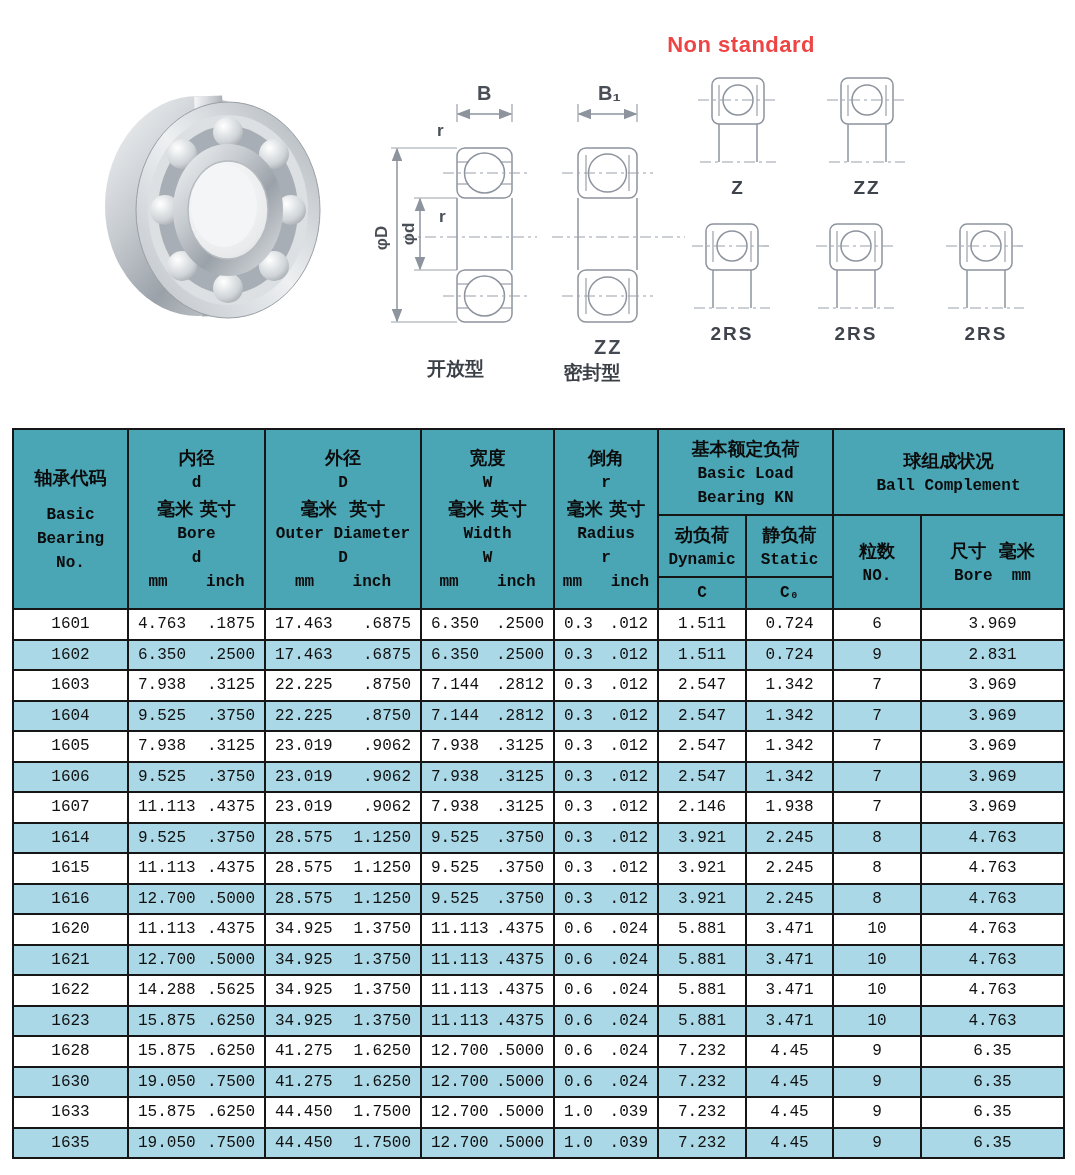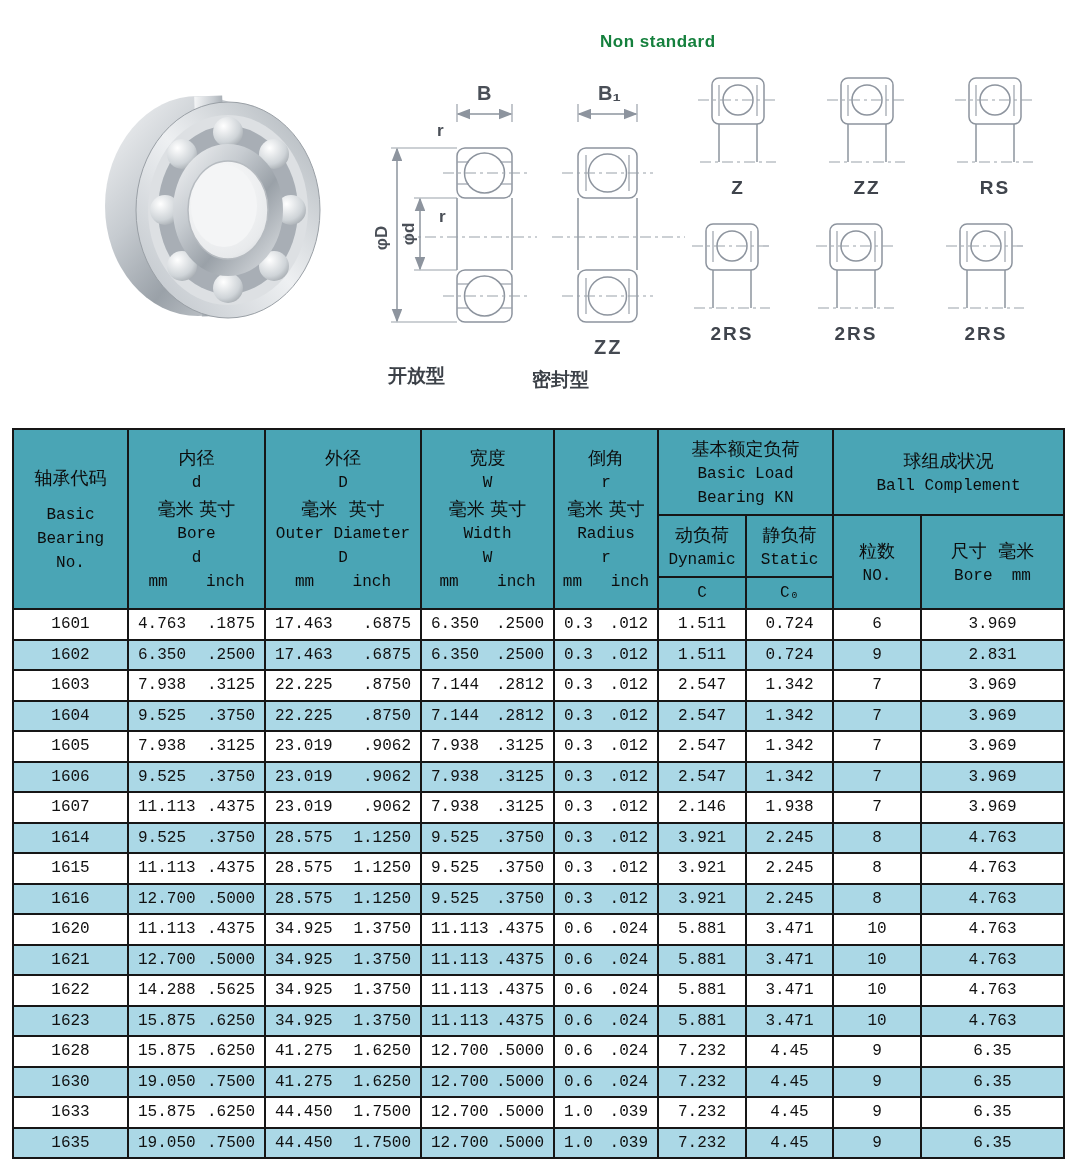--- a/index.html
+++ b/index.html
@@ -13,39 +13,39 @@
   .abs{position:absolute;}
   svg{display:block;}
   .line{stroke:#8d949e;stroke-width:1.5;fill:none;}
   .thin{stroke:#9aa1aa;stroke-width:1.2;fill:none;}
   .dash{stroke:#9aa1aa;stroke-width:1.2;fill:none;stroke-dasharray:11 4 3 4;}
   .dlabel{fill:#4a4f57;font-family:"Liberation Sans",sans-serif;font-size:20px;font-weight:bold;}
   .dlabel-sm{fill:#4a4f57;font-family:"Liberation Sans",sans-serif;font-size:17px;font-weight:bold;}
   .type-label{fill:#454a52;font-family:"Liberation Sans",sans-serif;font-size:20px;font-weight:bold;letter-spacing:2px;}
   .caption{
     position:absolute;font-family:"DejaVu Sans",sans-serif;font-weight:bold;
-    font-size:19px;color:#3c4148;margin-top:7px;
+    font-size:19px;color:#3c4148;text-align:center;
   }
   .ns-title{
-    position:absolute;left:600px;top:32px;width:215px;text-align:left;
-    font-size:17px;font-weight:bold;color:#15803d;letter-spacing:.5px;
+    position:absolute;left:600px;top:32px;width:215px;text-align:right;
+    font-size:22px;font-weight:bold;color:#ef4444;letter-spacing:.5px;
   }
   .variant{position:absolute;width:80px;display:flex;flex-direction:column;align-items:center;}
   .variant .vlbl{
     margin-top:3px;font-family:"Liberation Sans",sans-serif;font-weight:bold;
     font-size:19px;color:#3f444c;letter-spacing:2px;
   }
   
   table.spec{
     position:absolute;left:12px;top:428px;width:1051px;
     border-collapse:collapse;table-layout:fixed;
     font-family:"Liberation Mono","DejaVu Sans Mono",monospace;
   }
   table.spec th,table.spec td{border:2px solid #161616;padding:0;}
-  table.spec thead th{background:#4aa5b5;font-weight:normal;color:#0c0c0c;vertical-align:middle;}
+  table.spec thead th{background:#4aa5b5;font-weight:bold;color:#0c0c0c;vertical-align:middle;}
   .hzh{font-size:18px;line-height:27px;font-family:"DejaVu Sans",sans-serif;text-align:center;white-space:pre;}
   .hen{font-size:16px;line-height:24px;font-family:"Liberation Mono","DejaVu Sans Mono",monospace;text-align:center;white-space:pre;}
   .hgap{height:12px;}
   table.spec tbody td{
     height:28.5px;font-size:16px;text-align:center;color:#101010;background:#ffffff;
   }
   table.spec tbody tr.alt td{background:#abd8e6;}
   td .pairwrap{display:flex;justify-content:space-between;align-items:center;padding:0 9px;}
 </style>
 </head>
@@ -183,33 +183,20 @@
       <line class="thin" x1="21" y1="11" x2="21" y2="42"></line>
         <line class="thin" x1="59" y1="11" x2="59" y2="42"></line>
       <circle class="line" cx="40" cy="26" r="15"></circle>
       <line class="dash" x1="0" y1="26" x2="80" y2="26"></line>
       <line class="line" x1="21" y1="50" x2="21" y2="88"></line>
         <line class="line" x1="59" y1="50" x2="59" y2="88"></line>
       <line class="dash" x1="2" y1="88" x2="78" y2="88"></line>
     </svg>
     <span class="vlbl">ZZ</span>
   </div>
-  <div class="variant" style="left:955px;top:74px">
-    <svg width="80" height="100" viewBox="0 0 80 100">
-      <rect class="line" x="14" y="4" width="52" height="46" rx="7"></rect>
-      <line class="thin" x1="21" y1="11" x2="21" y2="42"></line>
-        <line class="thin" x1="59" y1="11" x2="59" y2="42"></line>
-      <circle class="line" cx="40" cy="26" r="15"></circle>
-      <line class="dash" x1="0" y1="26" x2="80" y2="26"></line>
-      <line class="line" x1="21" y1="50" x2="21" y2="88"></line>
-        <line class="line" x1="59" y1="50" x2="59" y2="88"></line>
-      <line class="dash" x1="2" y1="88" x2="78" y2="88"></line>
-    </svg>
-    <span class="vlbl">RS</span>
-  </div>
   <div class="variant" style="left:692px;top:220px">
     <svg width="80" height="100" viewBox="0 0 80 100">
       <rect class="line" x="14" y="4" width="52" height="46" rx="7"></rect>
       <line class="thin" x1="21" y1="11" x2="21" y2="42"></line>
         <line class="thin" x1="59" y1="11" x2="59" y2="42"></line>
       <circle class="line" cx="40" cy="26" r="15"></circle>
       <line class="dash" x1="0" y1="26" x2="80" y2="26"></line>
       <line class="line" x1="21" y1="50" x2="21" y2="88"></line>
         <line class="line" x1="59" y1="50" x2="59" y2="88"></line>
       <line class="dash" x1="2" y1="88" x2="78" y2="88"></line>

